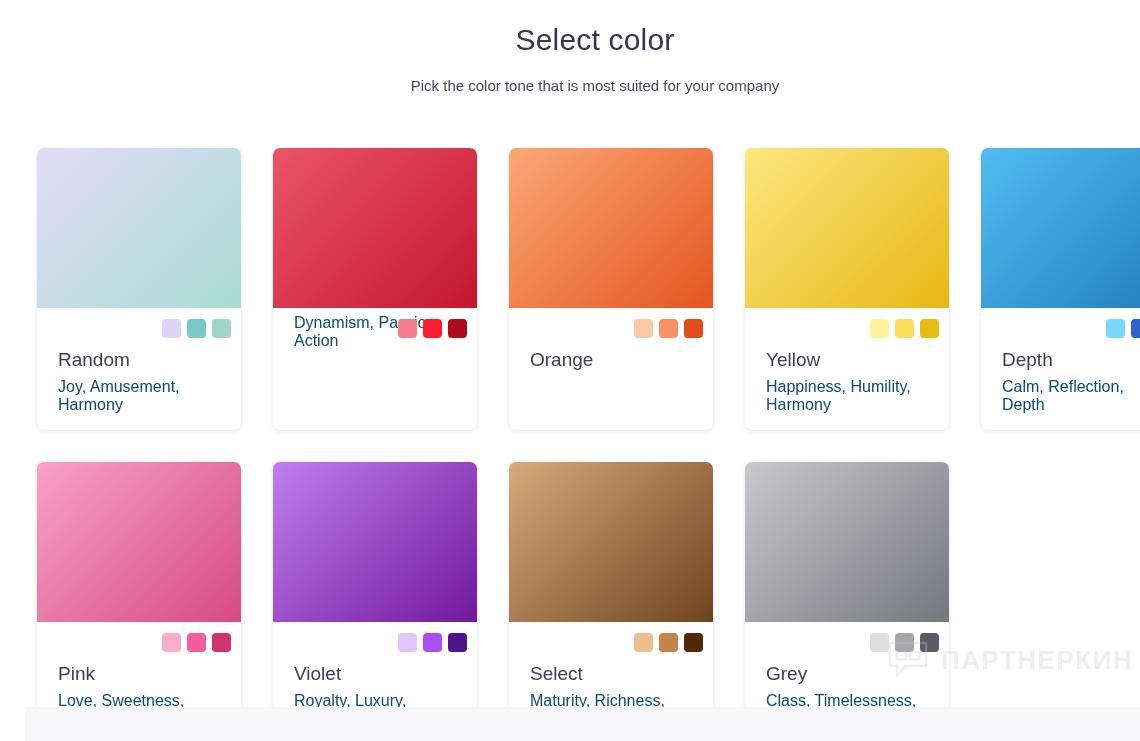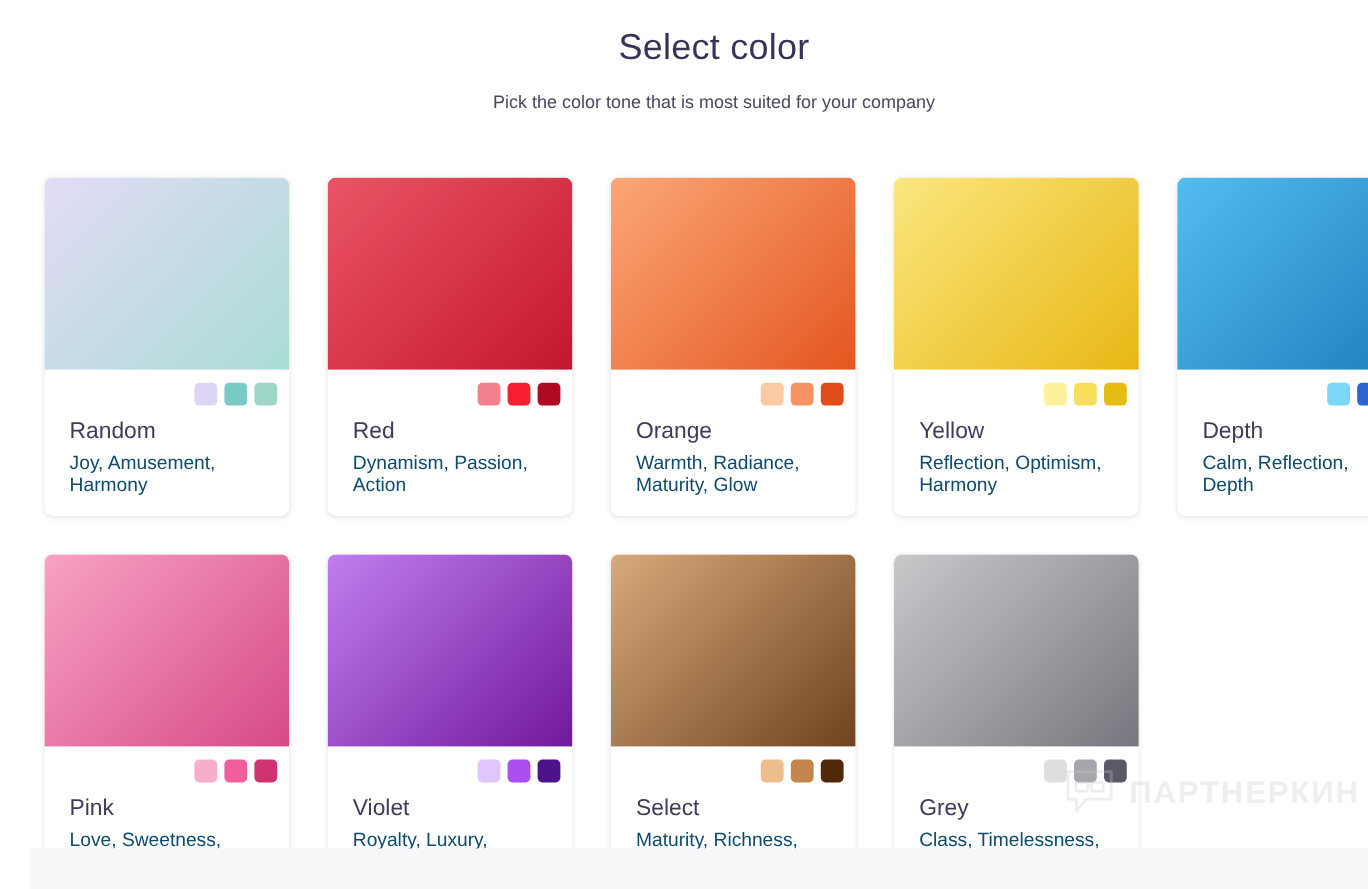--- a/index.html
+++ b/index.html
@@ -153,46 +153,44 @@
         </div>
       </div>
       <div class="card">
         <div class="swatch-hero" style="background: linear-gradient(135deg, rgb(234, 85, 102) 0%, rgb(196, 22, 47) 100%);"></div>
         <div class="card-body">
           <div class="mini-swatches">
             <span class="mini" title="#f4808c" style="background: rgb(244, 128, 140);"></span>
             <span class="mini" title="#f81f31" style="background: rgb(248, 31, 49);"></span>
             <span class="mini" title="#b00a22" style="background: rgb(176, 10, 34);"></span>
           </div>
-          <h2 class="card-name">Red</h2>
           <p class="card-desc">Dynamism, Passion, Action</p>
         </div>
       </div>
       <div class="card">
         <div class="swatch-hero" style="background: linear-gradient(135deg, rgb(251, 167, 119) 0%, rgb(228, 86, 31) 100%);"></div>
         <div class="card-body">
           <div class="mini-swatches">
             <span class="mini" title="#fbcaa4" style="background: rgb(251, 202, 164);"></span>
             <span class="mini" title="#f79263" style="background: rgb(247, 146, 99);"></span>
             <span class="mini" title="#e04c1c" style="background: rgb(224, 76, 28);"></span>
           </div>
           <h2 class="card-name">Orange</h2>
-          <p class="card-desc">Warmth, Radiance, Maturity, Glow</p>
         </div>
       </div>
       <div class="card">
         <div class="swatch-hero" style="background: linear-gradient(135deg, rgb(251, 231, 127) 0%, rgb(232, 183, 20) 100%);"></div>
         <div class="card-body">
           <div class="mini-swatches">
             <span class="mini" title="#fdf29a" style="background: rgb(253, 242, 154);"></span>
             <span class="mini" title="#f8de5a" style="background: rgb(248, 222, 90);"></span>
             <span class="mini" title="#e6bd13" style="background: rgb(230, 189, 19);"></span>
           </div>
           <h2 class="card-name">Yellow</h2>
-          <p class="card-desc">Reflection, Optimism, Harmony</p>
+          <p class="card-desc">Happiness, Humility, Harmony</p>
         </div>
       </div>
       <div class="card row2">
         <div class="swatch-hero" style="background: linear-gradient(135deg, rgb(82, 189, 240) 0%, rgb(31, 124, 189) 100%);"></div>
         <div class="card-body">
           <div class="mini-swatches">
             <span class="mini" title="#7cd8f8" style="background: rgb(124, 216, 248);"></span>
             <span class="mini" title="#2f63ce" style="background: rgb(47, 99, 206);"></span>
             <span class="mini" title="#1d6eae" style="background: rgb(29, 110, 174);"></span>
           </div>

